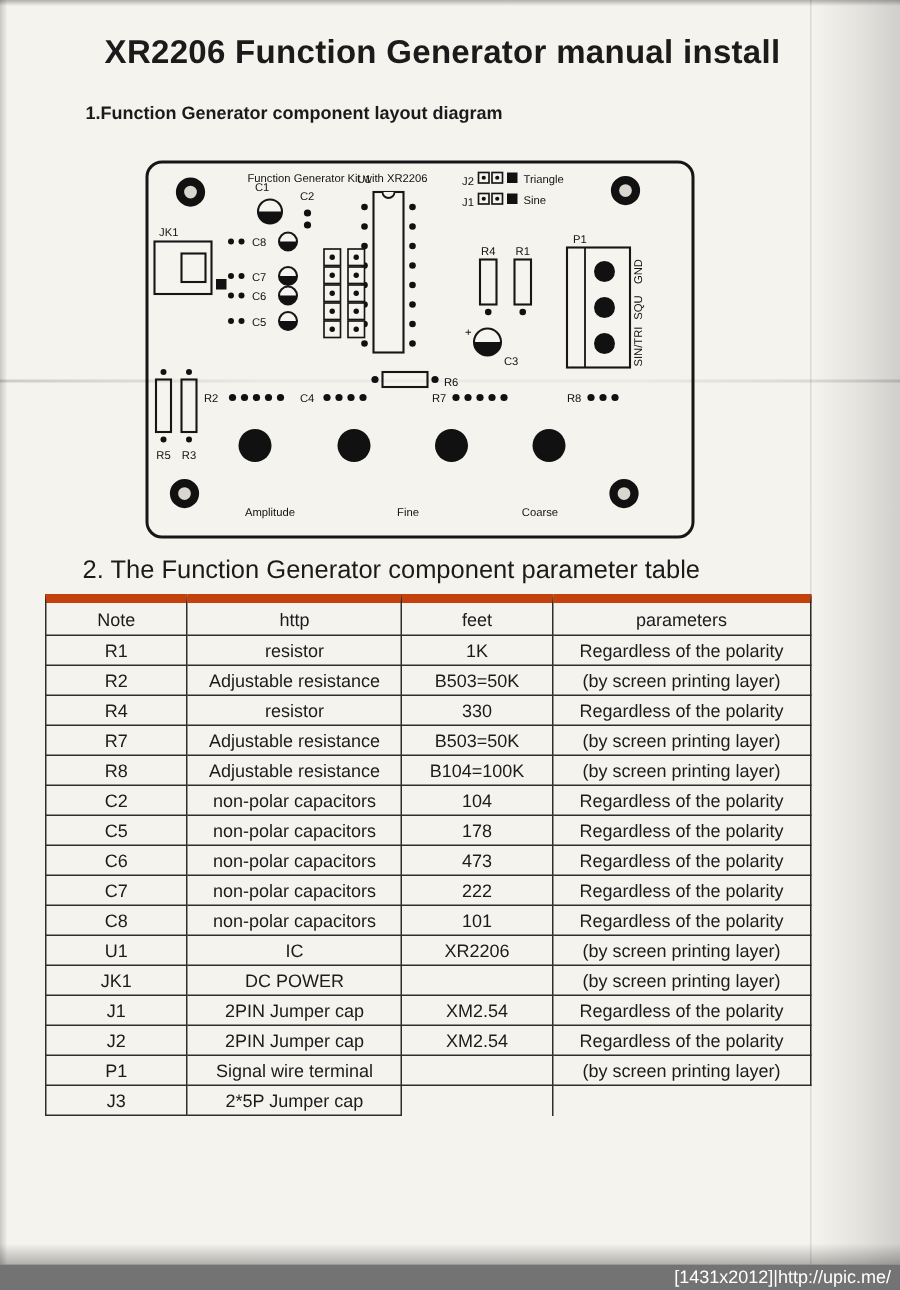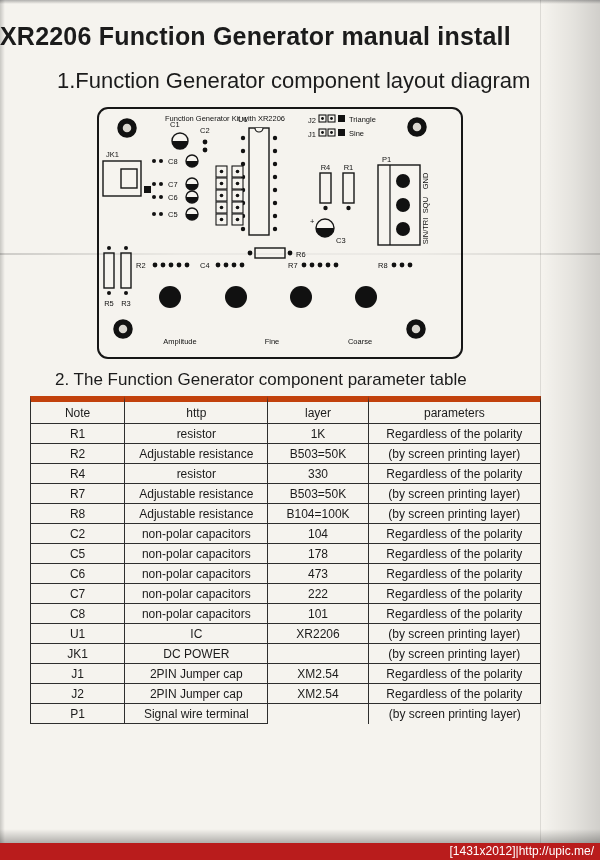--- a/index.html
+++ b/index.html
@@ -1,36 +1,36 @@
 <!DOCTYPE html>
 <html><head>
 <meta charset="utf-8">
 <style>
   html,body{margin:0;padding:0}
   body{
     width:600px;height:860px;position:relative;overflow:hidden;
     background:#f5f3ee;color:#1b1b1b;
     font-family:"Liberation Sans",sans-serif;
   }
-  .title{position:absolute;top:22px;left:0;right:10px;text-align:left;
-    font-size:25px;font-weight:bold;letter-spacing:.2px}
-  .h-s1{position:absolute;top:68px;left:57px;font-size:22px;font-weight:normal}
+  .title{position:absolute;top:22px;left:0;right:10px;text-align:center;
+    font-size:22px;font-weight:bold;letter-spacing:.2px}
+  .h-s1{position:absolute;top:68px;left:57px;font-size:12px;font-weight:bold}
   .h-s2{position:absolute;top:370px;left:55px;font-size:17px;font-weight:normal}
   .pcb{position:absolute;left:92px;top:102px}
   .tbl-wrap{position:absolute;top:396px;left:30px;width:511px}
   table{width:100%;border-collapse:separate;border-spacing:0;font-size:12px}
   th,td{padding:2px 3px;text-align:center;font-weight:normal;height:15px;
     border-right:1px solid #2e2e2e;border-bottom:1px solid #2e2e2e;
     white-space:nowrap;overflow:hidden}
   th:first-child,td:first-child{border-left:1px solid #2e2e2e}
   thead th{border-top:6px solid #c2410c;height:17px}
   tbody tr:last-child td:nth-child(3),
   tbody tr:last-child td:nth-child(4){border-bottom:none}
   tbody tr:last-child td:nth-child(4){border-right:none}
-  .footer-bar{position:absolute;left:0;right:0;bottom:0;height:17px;background:#b91c1c;
+  .footer-bar{position:absolute;left:0;right:0;bottom:0;height:17px;background:#737373;
     color:#fff;font-size:12px;text-align:right;padding:1px 6px 0 0;box-sizing:border-box}
   
   .ov{position:absolute;pointer-events:none;z-index:5}
   .edge-top{top:0;left:0;right:0;height:4px;
     background:linear-gradient(to bottom,rgba(120,120,120,.55),rgba(120,120,120,0))}
   .edge-left{top:0;left:0;bottom:17px;width:5px;
     background:linear-gradient(to right,rgba(0,0,0,.18),rgba(0,0,0,0))}
   .fold-right{top:0;right:0;bottom:17px;width:58px;
     background:linear-gradient(to right,rgba(0,0,0,0),rgba(0,0,0,.07) 55%,rgba(0,0,0,.15))}
   .fold-line{top:0;bottom:17px;left:540px;width:1px;background:rgba(0,0,0,.10)}
@@ -267,21 +267,21 @@
     <colgroup>
       <col style="width:95px">
         <col style="width:143px">
         <col style="width:100px">
         <col style="width:172px">
     </colgroup>
   <thead>
         <tr>
           <th>Note</th>
           <th>http</th>
-          <th>layer</th>
+          <th>feet</th>
           <th>parameters</th>
         </tr>
       </thead>
       <tbody>
         <tr>
           <td>R1</td>
           <td>resistor</td>
           <td>1K</td>
           <td>Regardless of the polarity</td>
         </tr>
@@ -361,20 +361,26 @@
           <td>J2</td>
           <td>2PIN Jumper cap</td>
           <td>XM2.54</td>
           <td>Regardless of the polarity</td>
         </tr>
         <tr>
           <td>P1</td>
           <td>Signal wire terminal</td>
           <td></td>
           <td>(by screen printing layer)</td>
+        </tr>
+        <tr>
+          <td>J3</td>
+          <td>2*5P Jumper cap</td>
+          <td></td>
+          <td></td>
         </tr>
       </tbody>
     </table>
 </div>
 
 <div class="ov edge-top"></div>
 <div class="ov edge-left"></div>
 <div class="ov fold-right"></div>
 <div class="ov fold-line"></div>
 <div class="ov crease"></div>

